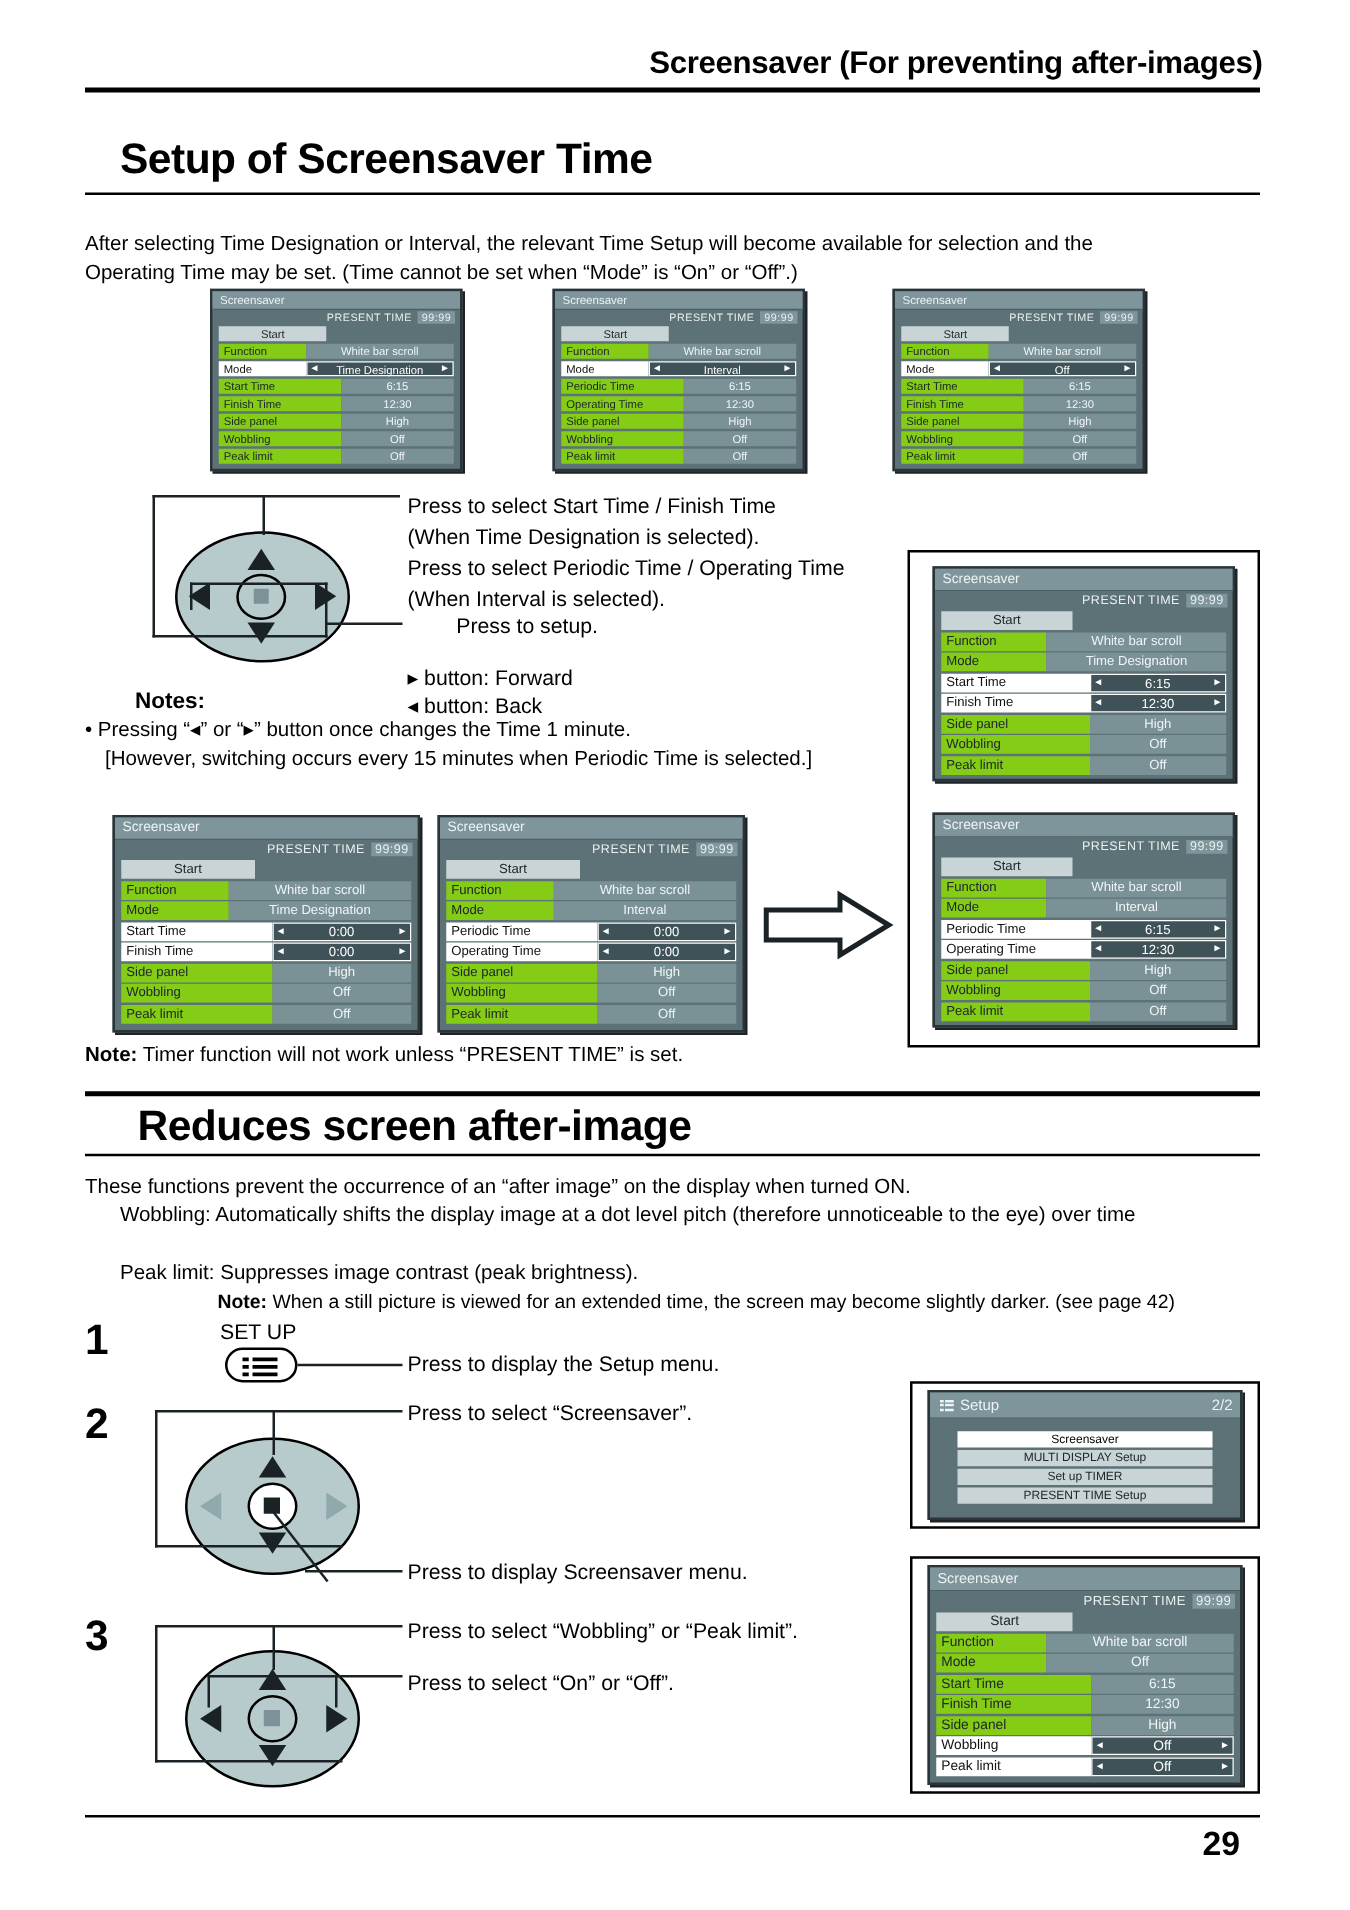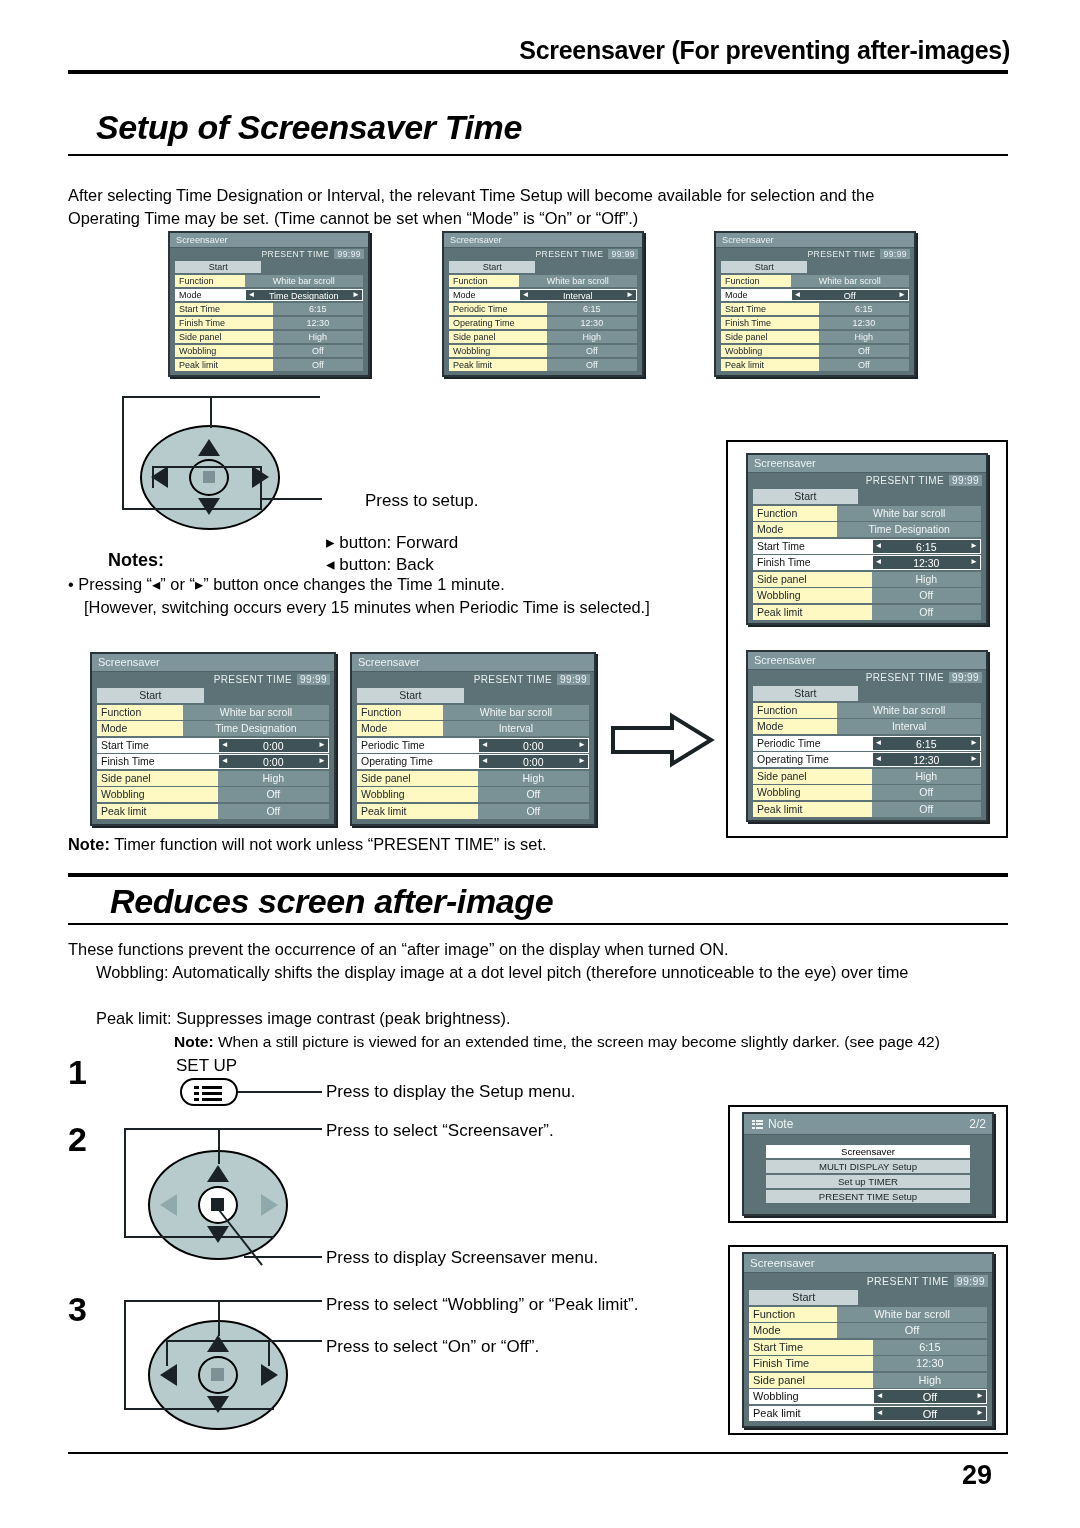--- a/index.html
+++ b/index.html
@@ -14,21 +14,21 @@
   
   .hdr-title{
     position:absolute;left:0;top:36px;width:1010px;text-align:right;
     font-size:25px;font-weight:bold;letter-spacing:-0.3px;
   }
   .rule{position:absolute;background:#000;}
   .rule.thick{height:4px;}
   .rule.thin{height:2px;}
 
   .h1{
-    position:absolute;font-size:34px;font-weight:bold;letter-spacing:-0.4px;font-style:italic;
+    position:absolute;font-size:34px;font-weight:bold;letter-spacing:-0.4px;
   }
 
   
   .para{position:absolute;font-size:16.4px;line-height:23px;text-align:justify;}
   .para.nj{text-align:left;}
   .b{font-weight:bold;}
 
   
   .osd{
     position:absolute;
@@ -49,21 +49,21 @@
     font-size:8.6px;letter-spacing:.4px;color:#e9eff0;
   }
   .osd .ptime .val{background:#7d959b;padding:0 3px;margin-left:5px;}
   .osd .rows{padding:0 5px 4px 5px;}
   .osd .startbtn{
     background:#c9d4d6;color:#21292c;text-align:center;
     width:46%;height:12px;line-height:12px;font-size:9px;margin-bottom:1.5px;
   }
   .osd .row{display:flex;height:12.5px;line-height:12.5px;margin-bottom:1.5px;font-size:9px;}
   .osd .row .lbl{
-    background:#fef9c3;color:#20282b;padding-left:4px;box-sizing:border-box;
+    background:#84cc16;color:#20282b;padding-left:4px;box-sizing:border-box;
   }
   .osd .row .val{
     background:#7a9196;color:#f0f5f6;text-align:center;box-sizing:border-box;flex:1;
   }
   .osd .row.w37 .lbl{width:37%;}
   .osd .row.w52 .lbl{width:52%;}
   .osd .row.sel .lbl{background:#fff;color:#111;}
   .osd .row.sel .val{
     background:#3f5257;color:#fff;border:1.5px solid #fff;position:relative;
     box-sizing:border-box;
@@ -277,20 +277,26 @@
 
   <div class="lead v" style="left:122px;top:396px;height:114px;"></div>
   <div class="lead h" style="left:122px;top:396px;width:198px;"></div>
   <div class="lead v" style="left:210px;top:396px;height:32px;"></div>
   <div class="lead h" style="left:122px;top:508px;width:140px;"></div>
   <div class="lead v" style="left:260px;top:466px;height:44px;"></div>
   <div class="lead h" style="left:152px;top:466px;width:110px;"></div>
   <div class="lead v" style="left:152px;top:466px;height:22px;"></div>
   <div class="lead h" style="left:260px;top:498px;width:62px;"></div>
 
+  <div class="callout" style="left:326px;top:392px;width:420px;">
+    <div>Press to select Start Time / Finish Time</div>
+    <div>(When Time Designation is selected).</div>
+    <div>Press to select Periodic Time / Operating Time</div>
+    <div>(When Interval is selected).</div>
+  </div>
   <div class="callout" style="left:326px;top:488px;margin-left:39px;">Press to setup.</div>
   <div class="callout" style="left:326px;top:530px;">▸ button: Forward</div>
   <div class="callout" style="left:326px;top:552px;">◂ button: Back</div>
 
   <div class="notes-h" style="left:68px;top:550px;margin-left:40px;">Notes:</div>
   <div class="para nj" style="left:68px;top:573px;width:700px;">• Pressing “◂” or “▸” button once changes the Time 1 minute.</div>
   <div class="para nj" style="left:84px;top:596px;width:700px;">[However, switching occurs every 15 minutes when Periodic Time is selected.]</div>
 
   <div class="frame" style="left:726px;top:440px;width:282px;height:398px;"></div>
 
@@ -520,21 +526,21 @@
     <div class="tbar" style="height:20px;line-height:20px;font-size:12px;padding-left:8px;">
       <span class="lsec">
         <span class="menu-icon">
             <i></i>
             <i></i>
             <i></i>
             <i></i>
             <i></i>
             <i></i>
           </span>
-        <span>Note</span>
+        <span>Setup</span>
       </span>
       <span>2/2</span>
     </div>
     <div style="padding-top:10px;">
       <div class="mrow hl">Screensaver</div>
       <div class="mrow">MULTI DISPLAY Setup</div>
       <div class="mrow">Set up TIMER</div>
       <div class="mrow">PRESENT TIME Setup</div>
     </div>
   </div>

